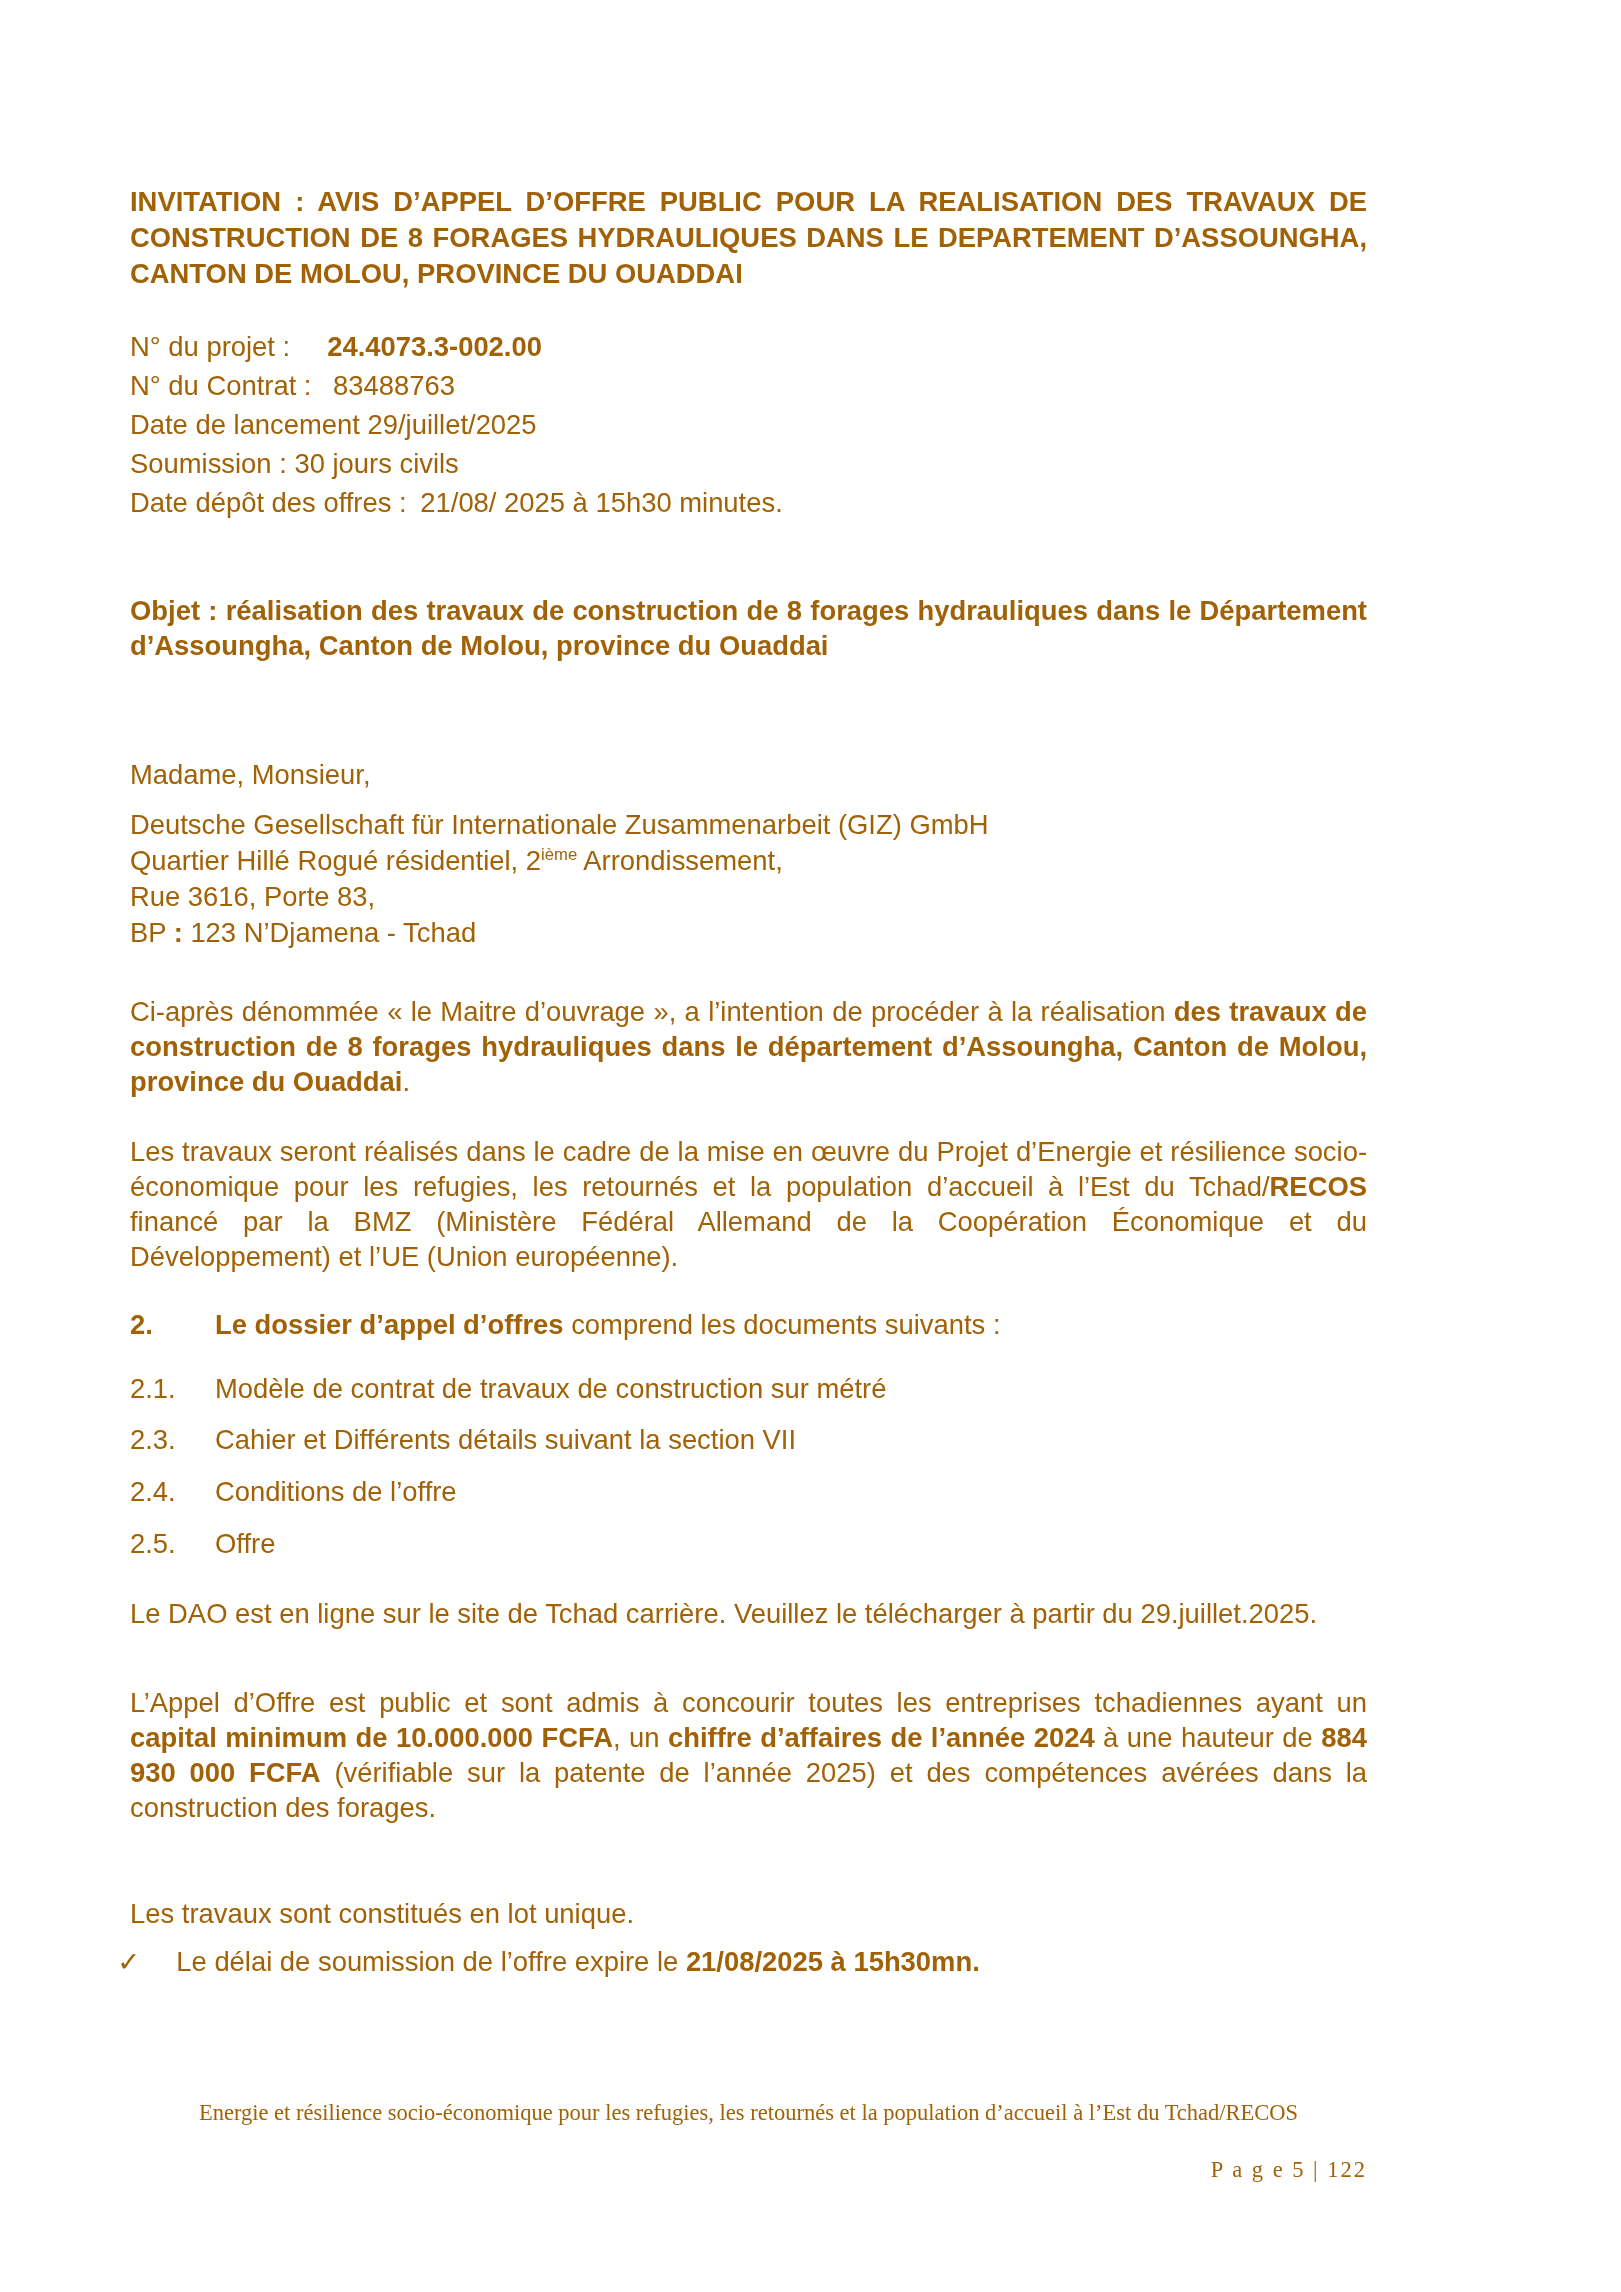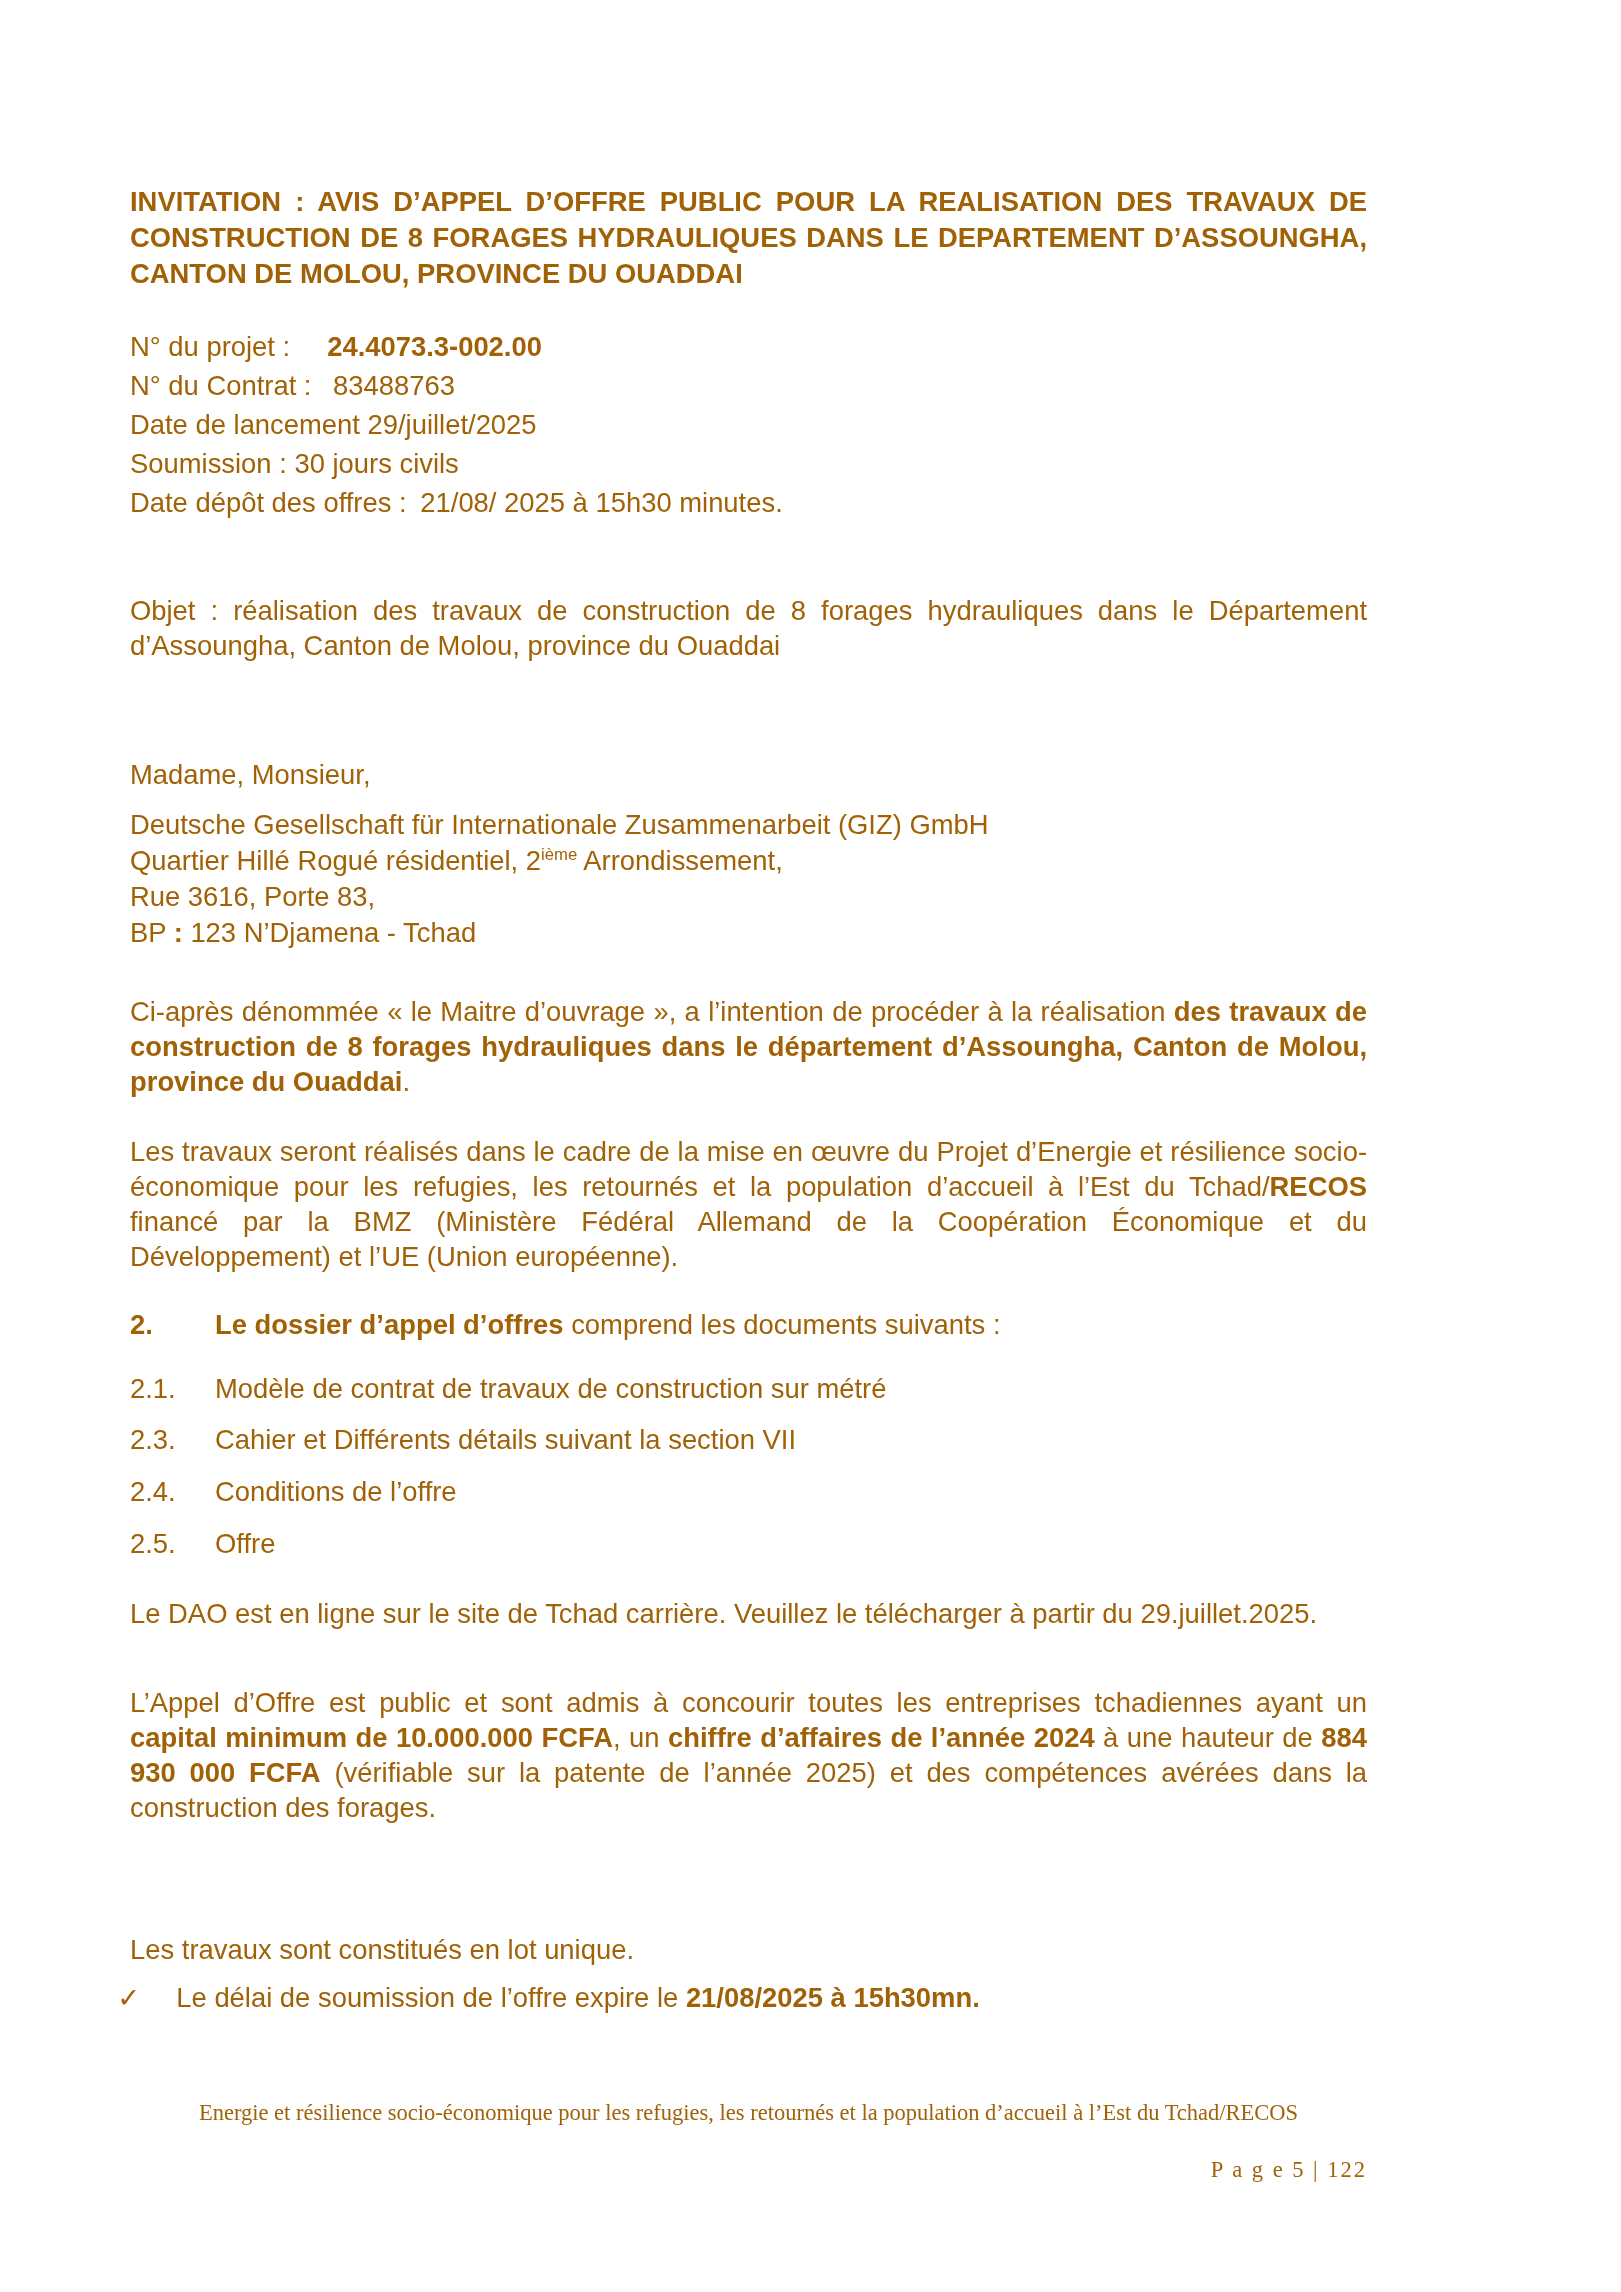--- a/index.html
+++ b/index.html
@@ -36,21 +36,21 @@
   }
 
   .meta { margin-top: 35px; }
   .meta p { line-height: 39px; }
   .val-project { margin-left: 37px; }
   .val-contract { margin-left: 21.6px; }
   .val-deposit { margin-left: 13.7px; }
 
   .objet {
     margin-top: 71px;
-    font-weight: normal;
+    font-weight: bold;
     text-align: justify;
   }
 
   .salutation { margin-top: 94px; }
   .address { margin-top: 14.7px; }
   .address p { line-height: 36px; }
   sup.ord {
     font-size: 16.7px;
     vertical-align: super;
     line-height: 0;
@@ -74,21 +74,21 @@
     margin-top: 16.7px;
   }
   .doclist .item:first-child { margin-top: 29px; }
   .doclist .num {
     width: 85px;
     flex-shrink: 0;
   }
 
   .dao { margin-top: 35px; }
   .eligibility { margin-top: 54px; }
-  .lot { margin-top: 107px; }
+  .lot { margin-top: 71px; }
 
   .deadline {
     margin-top: 13.7px;
     margin-left: -12.7px;
     display: flex;
   }
   .deadline .check {
     width: 59px;
     flex-shrink: 0;
     font-family: "DejaVu Sans", "Liberation Sans", sans-serif;

